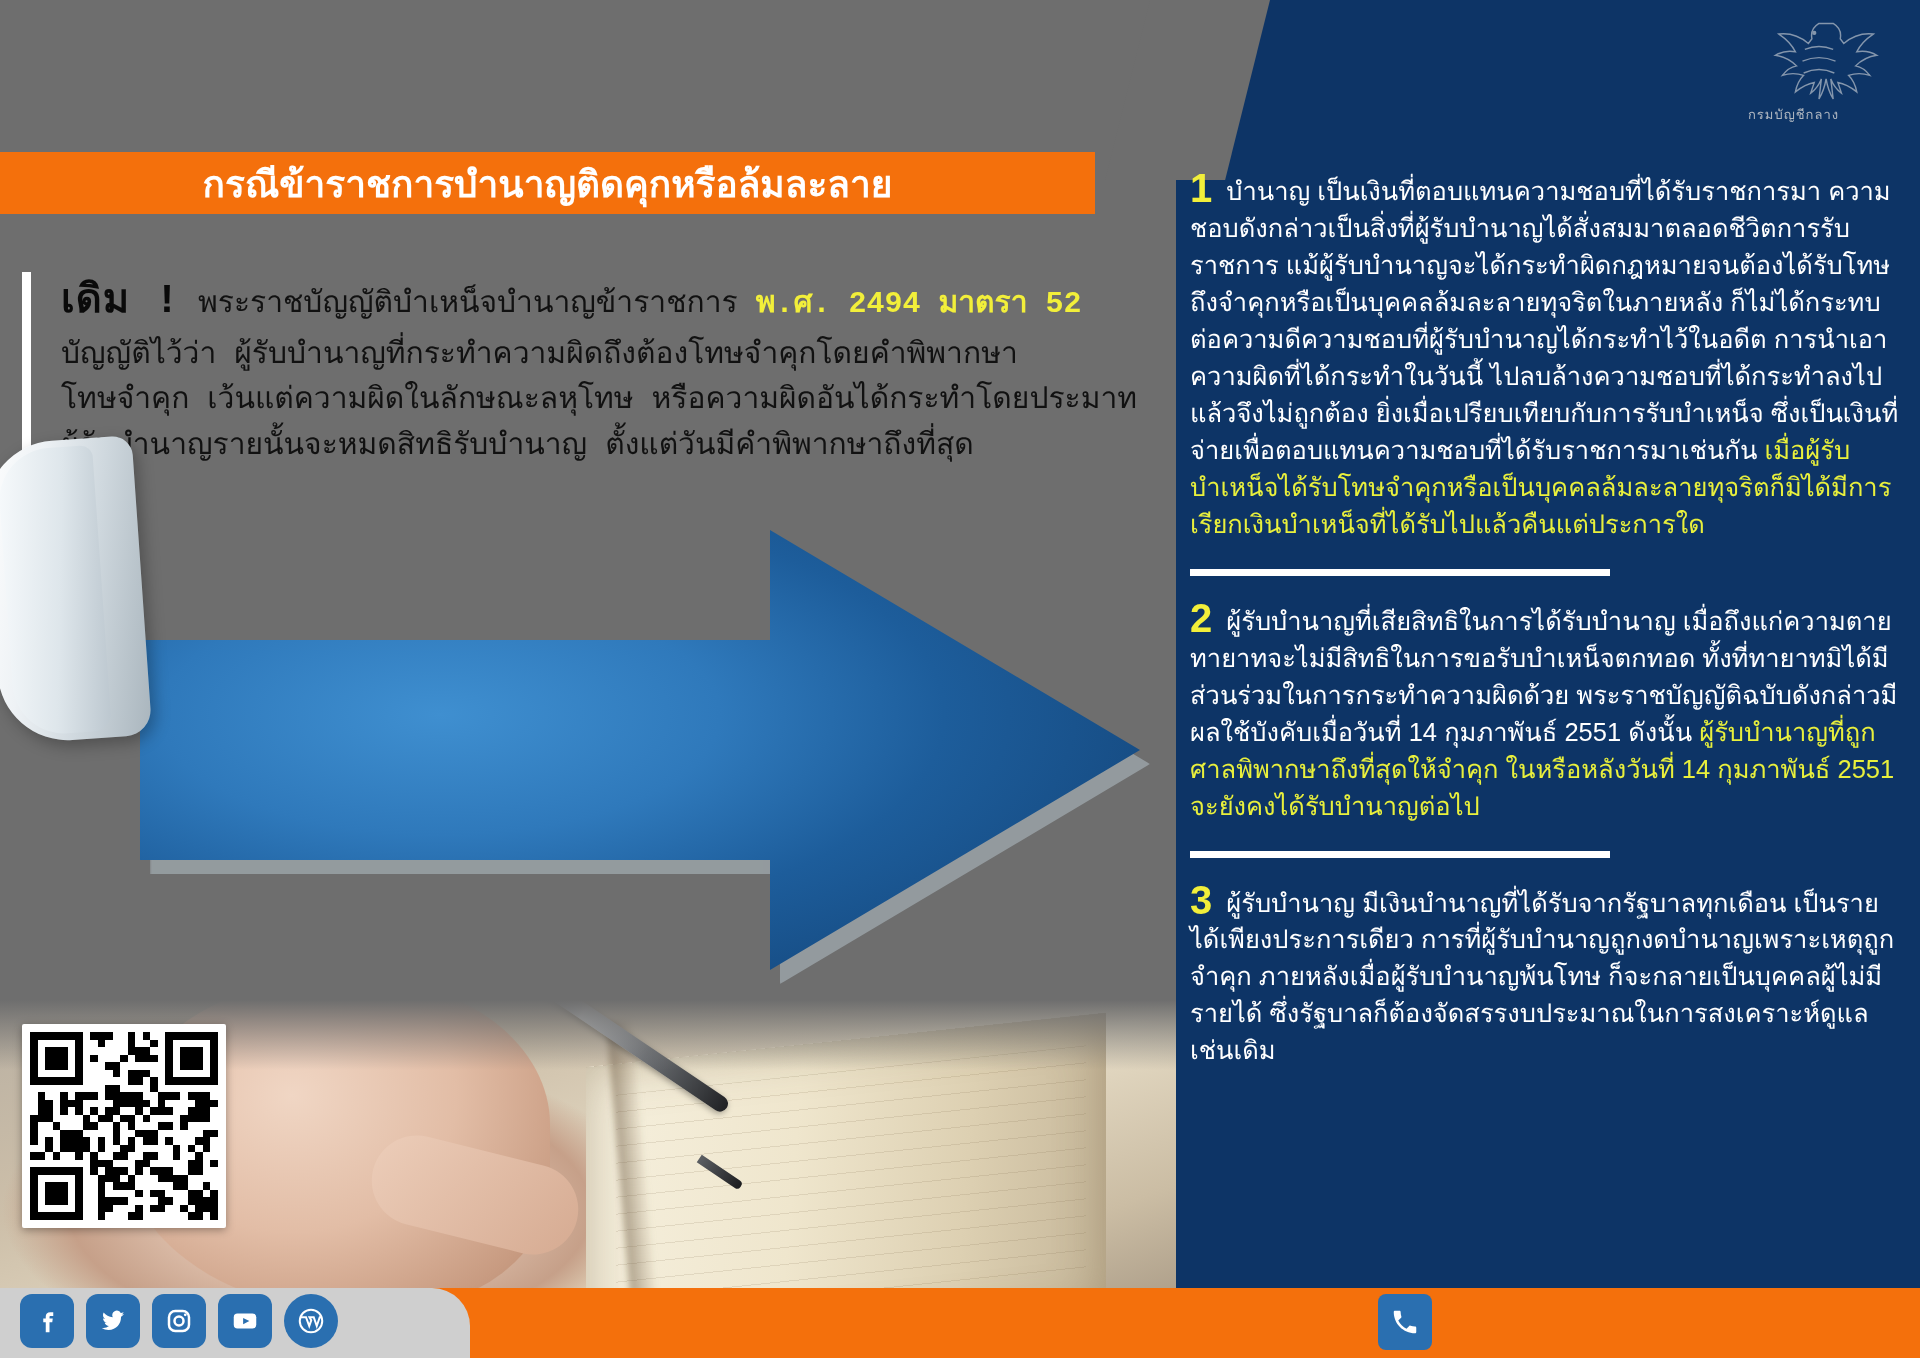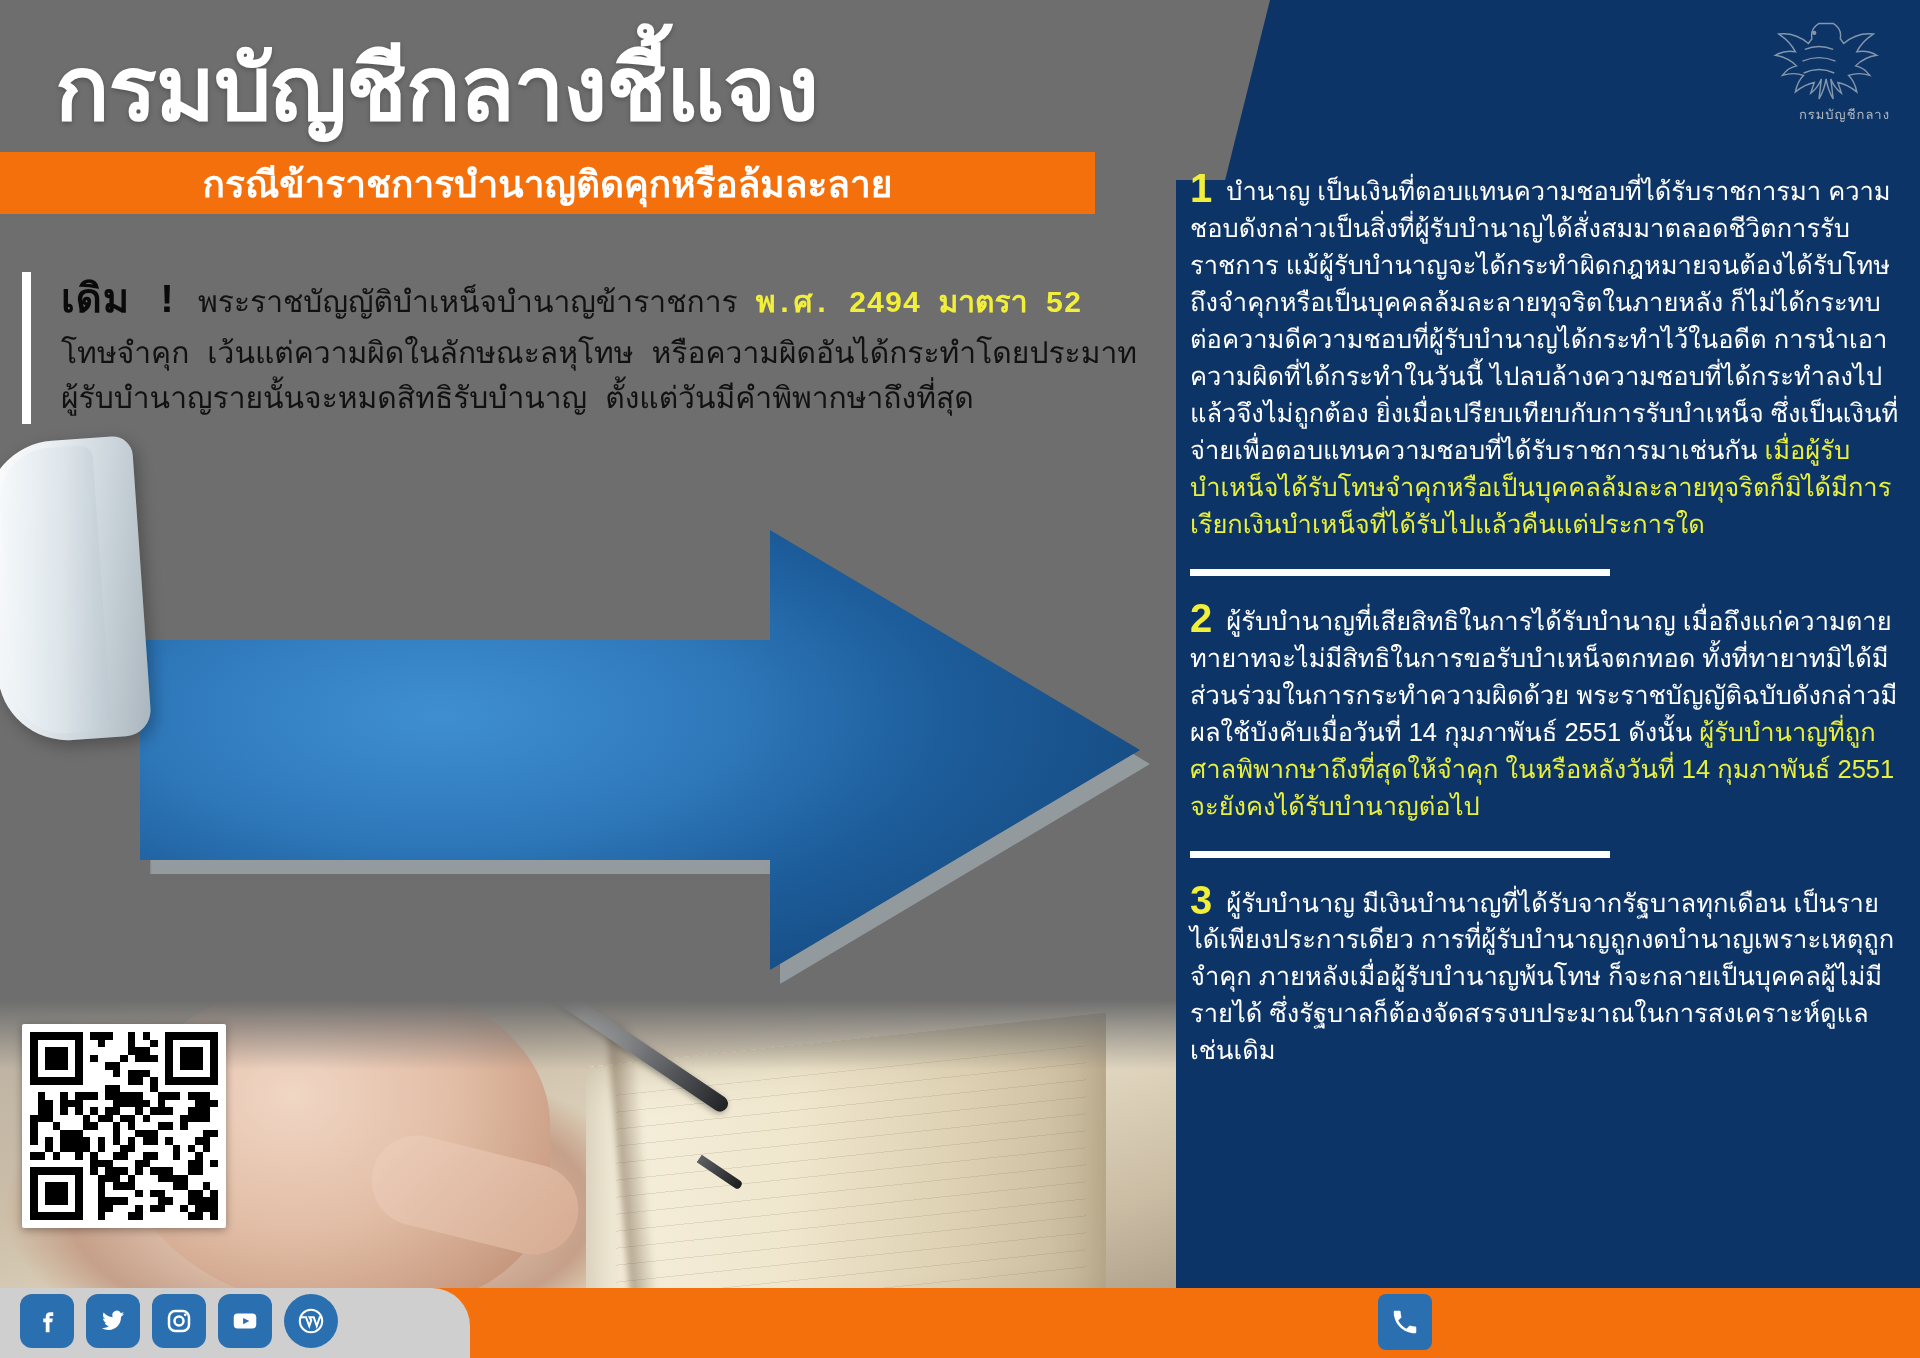--- a/index.html
+++ b/index.html
@@ -186,21 +186,21 @@
     transform:skewX(-14deg);transform-origin:top left;
   }
 
   
   .seal{
     position:absolute;left:1758px;top:14px;width:122px;height:118px;
     opacity:.55;
   }
   .seal-cap{
     position:absolute;left:1748px;top:104px;width:142px;height:26px;
-    font-size:13px;color:#d7d7d7;text-align:right;letter-spacing:1px;opacity:.8;
+    font-size:13px;color:#d7d7d7;text-align:left;letter-spacing:1px;opacity:.8;
   }
 
   .sections{
     position:absolute;left:1190px;top:168px;width:716px;
   }
   .sec{position:relative;color:#ffffff;}
   .sec .num{
     font-size:40px;font-weight:700;color:#f2ef3a;line-height:1;
     display:inline-block;vertical-align:-2px;margin-right:14px;
   }
@@ -259,29 +259,29 @@
     <div class="book-page"></div>
     <div class="book-lines"></div>
     <div class="spine"></div>
     <div class="hand"></div>
     <div class="finger"></div>
     <div class="pen"></div>
     <div class="pen-tip"></div>
   </div>
   <div class="photo-fade"></div>
 
-  <div class="title-main">กรมบัญชีกลางชี้แจง</div>
   <div class="subtitle-bar">
     <div class="subtitle-text">กรณีข้าราชการบำนาญติดคุกหรือล้มละลาย</div>
   </div>
 
   <div class="orig-block">
     <div class="orig-line">
       <span class="lead">เดิม !</span><span> พระราชบัญญัติบำเหน็จบำนาญข้าราชการ </span><span class="hl">พ.ศ. 2494 มาตรา 52</span>
     </div>
+    <div class="orig-line">บัญญัติไว้ว่า ผู้รับบำนาญที่กระทำความผิดถึงต้องโทษจำคุกโดยคำพิพากษา</div>
     <div class="orig-line">โทษจำคุก เว้นแต่ความผิดในลักษณะลหุโทษ หรือความผิดอันได้กระทำโดยประมาท</div>
     <div class="orig-line">ผู้รับบำนาญรายนั้นจะหมดสิทธิรับบำนาญ ตั้งแต่วันมีคำพิพากษาถึงที่สุด</div>
   </div>
 
   <div class="arrow-wrap">
     <div class="arrow-shadow"></div>
     <div class="arrow"></div>
     <div class="curl"></div>
     <div class="curl2"></div>
   </div>

